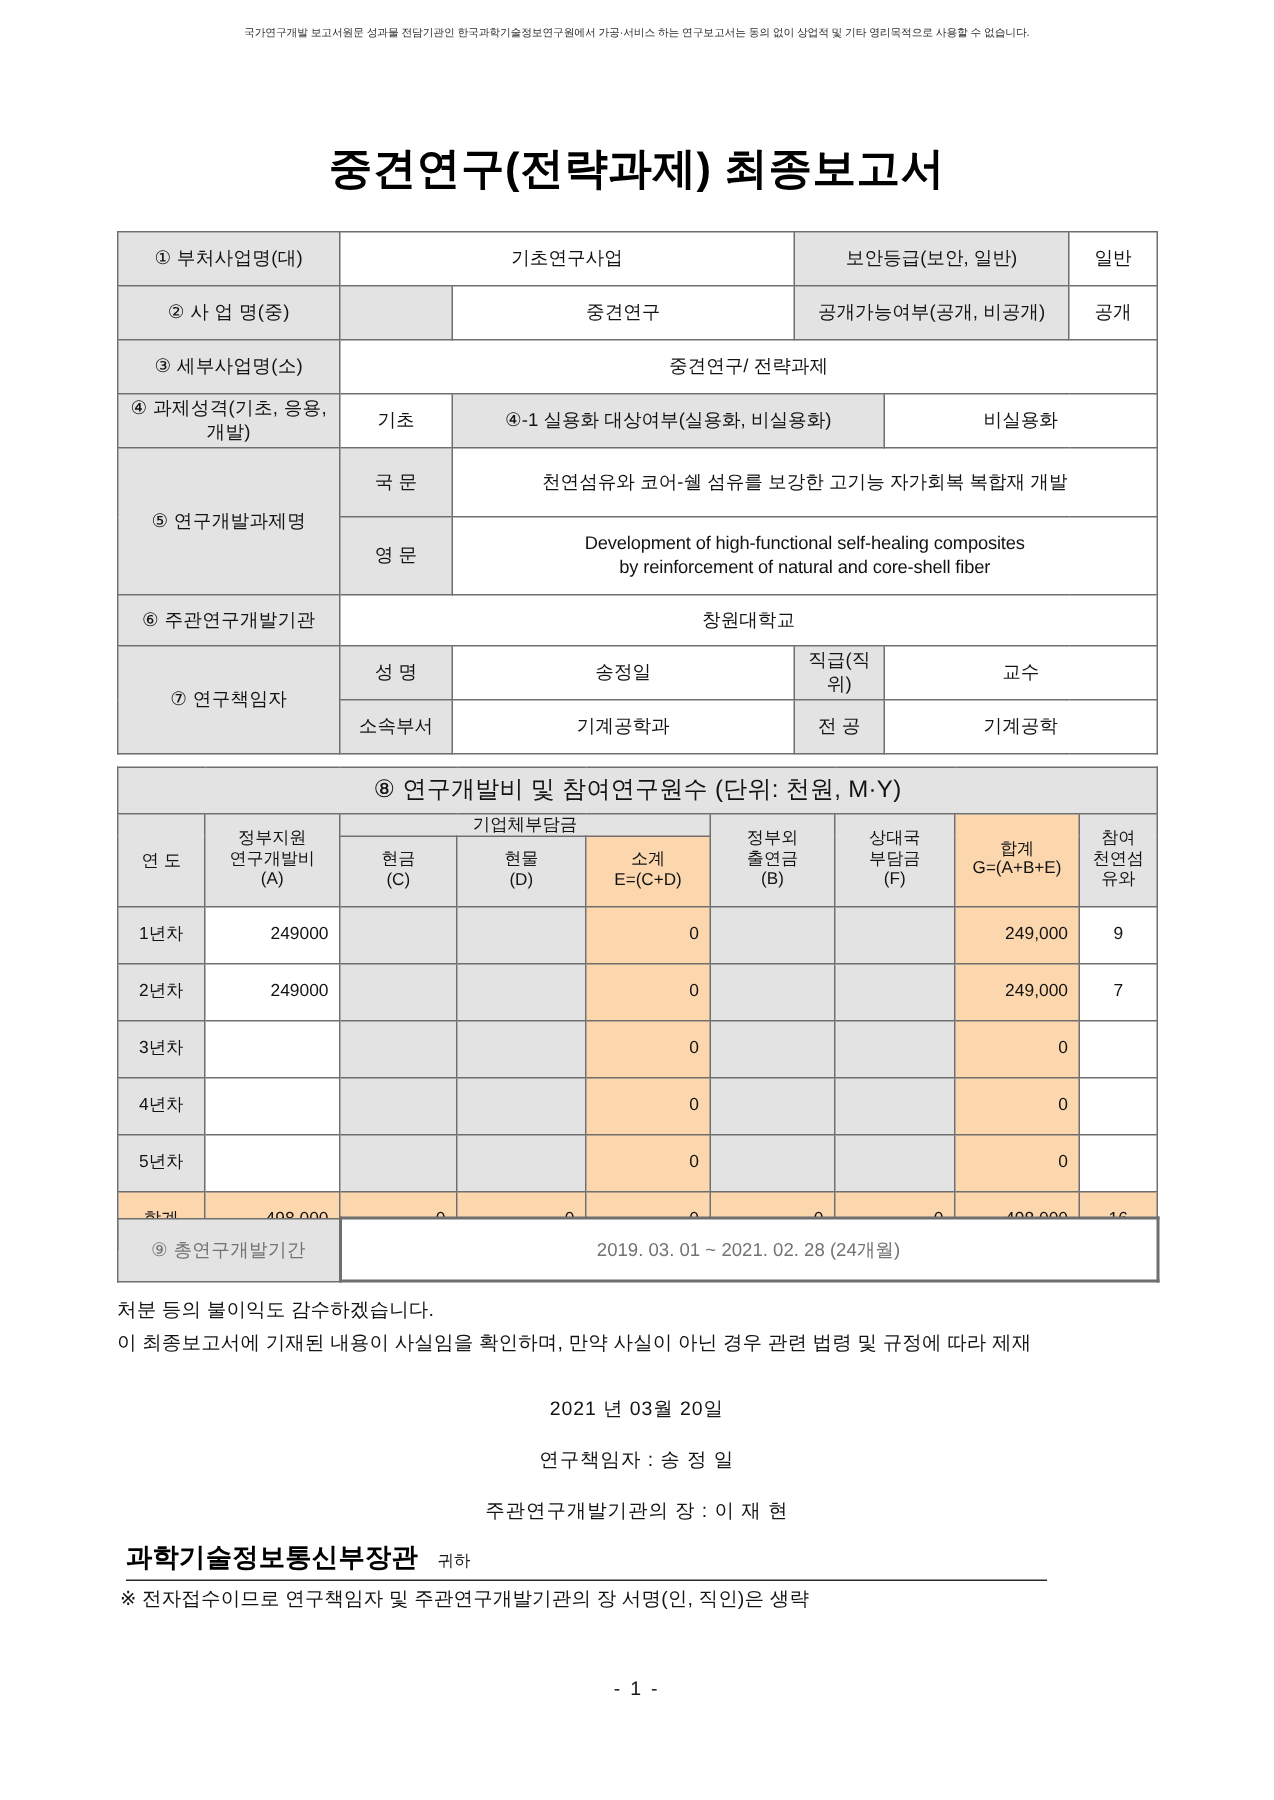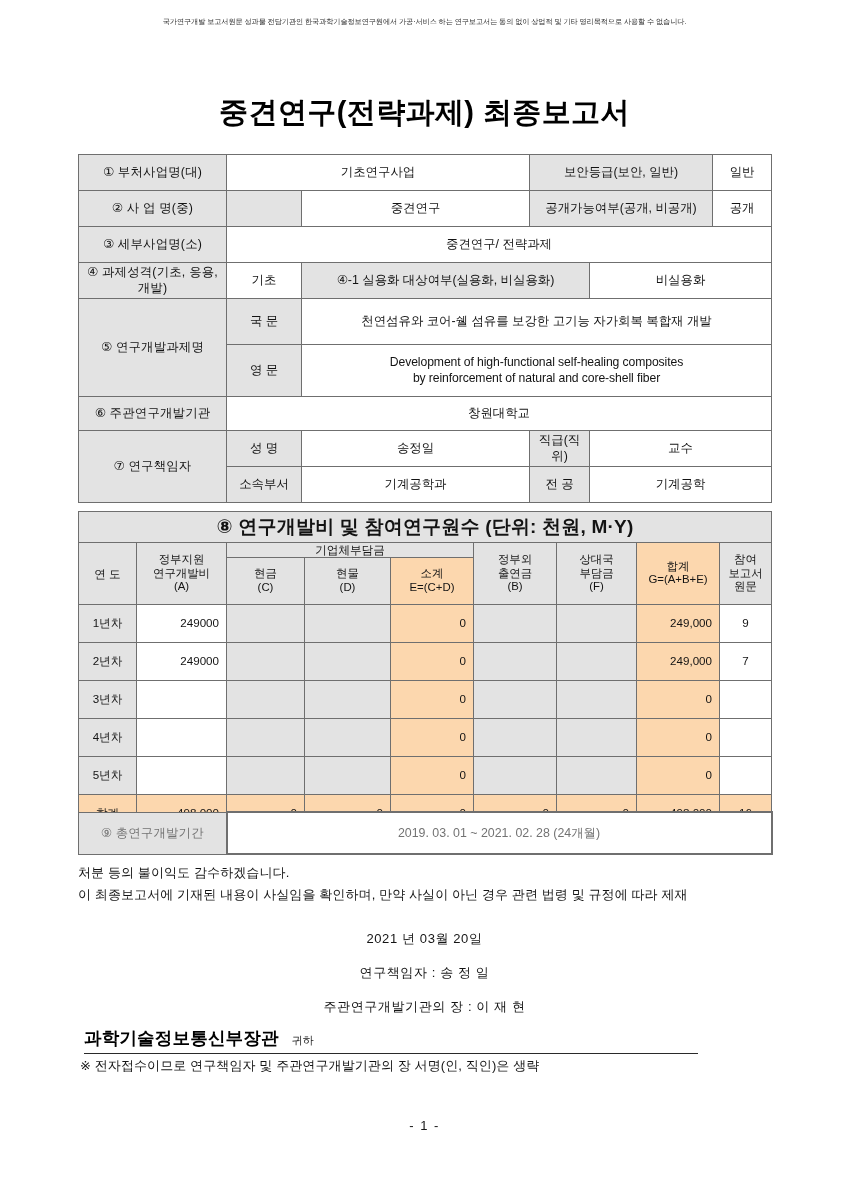--- a/index.html
+++ b/index.html
@@ -77,22 +77,22 @@
     letter-spacing: -0.1px;
     line-height: 1.42;
     margin-left: 45px;
   }
   .h36 { height: 36px; }
   .h34 { height: 34px; }
   .h46 { height: 46px; }
   .h52 { height: 52px; }
 
   .sec8-title {
-    font-weight: bold;
-    font-size: 19px;
+    font-weight: normal;
+    font-size: 16px;
     letter-spacing: 0.2px;
   }
 
   
   .budget-wrap {
     position: absolute;
     left: 78px;
     top: 511px;
     width: 693px;
   }
@@ -313,21 +313,21 @@
             <div>상대국</div>
             <div>부담금</div>
             <div>(F)</div>
           </td>
           <td class="orange hdr-small" rowspan="2">
             <div>합계</div>
             <div>G=(A+B+E)</div>
           </td>
           <td class="gray hdr-small" rowspan="2">
             <div>참여</div>
-            <div>보고서원문</div>
+            <div>천연섬유와</div>
           </td>
         </tr>
         <tr>
           <td class="gray hdr-small" style="height:46px">
             <div>현금</div>
             <div>(C)</div>
           </td>
           <td class="gray hdr-small">
             <div>현물</div>
             <div>(D)</div>

